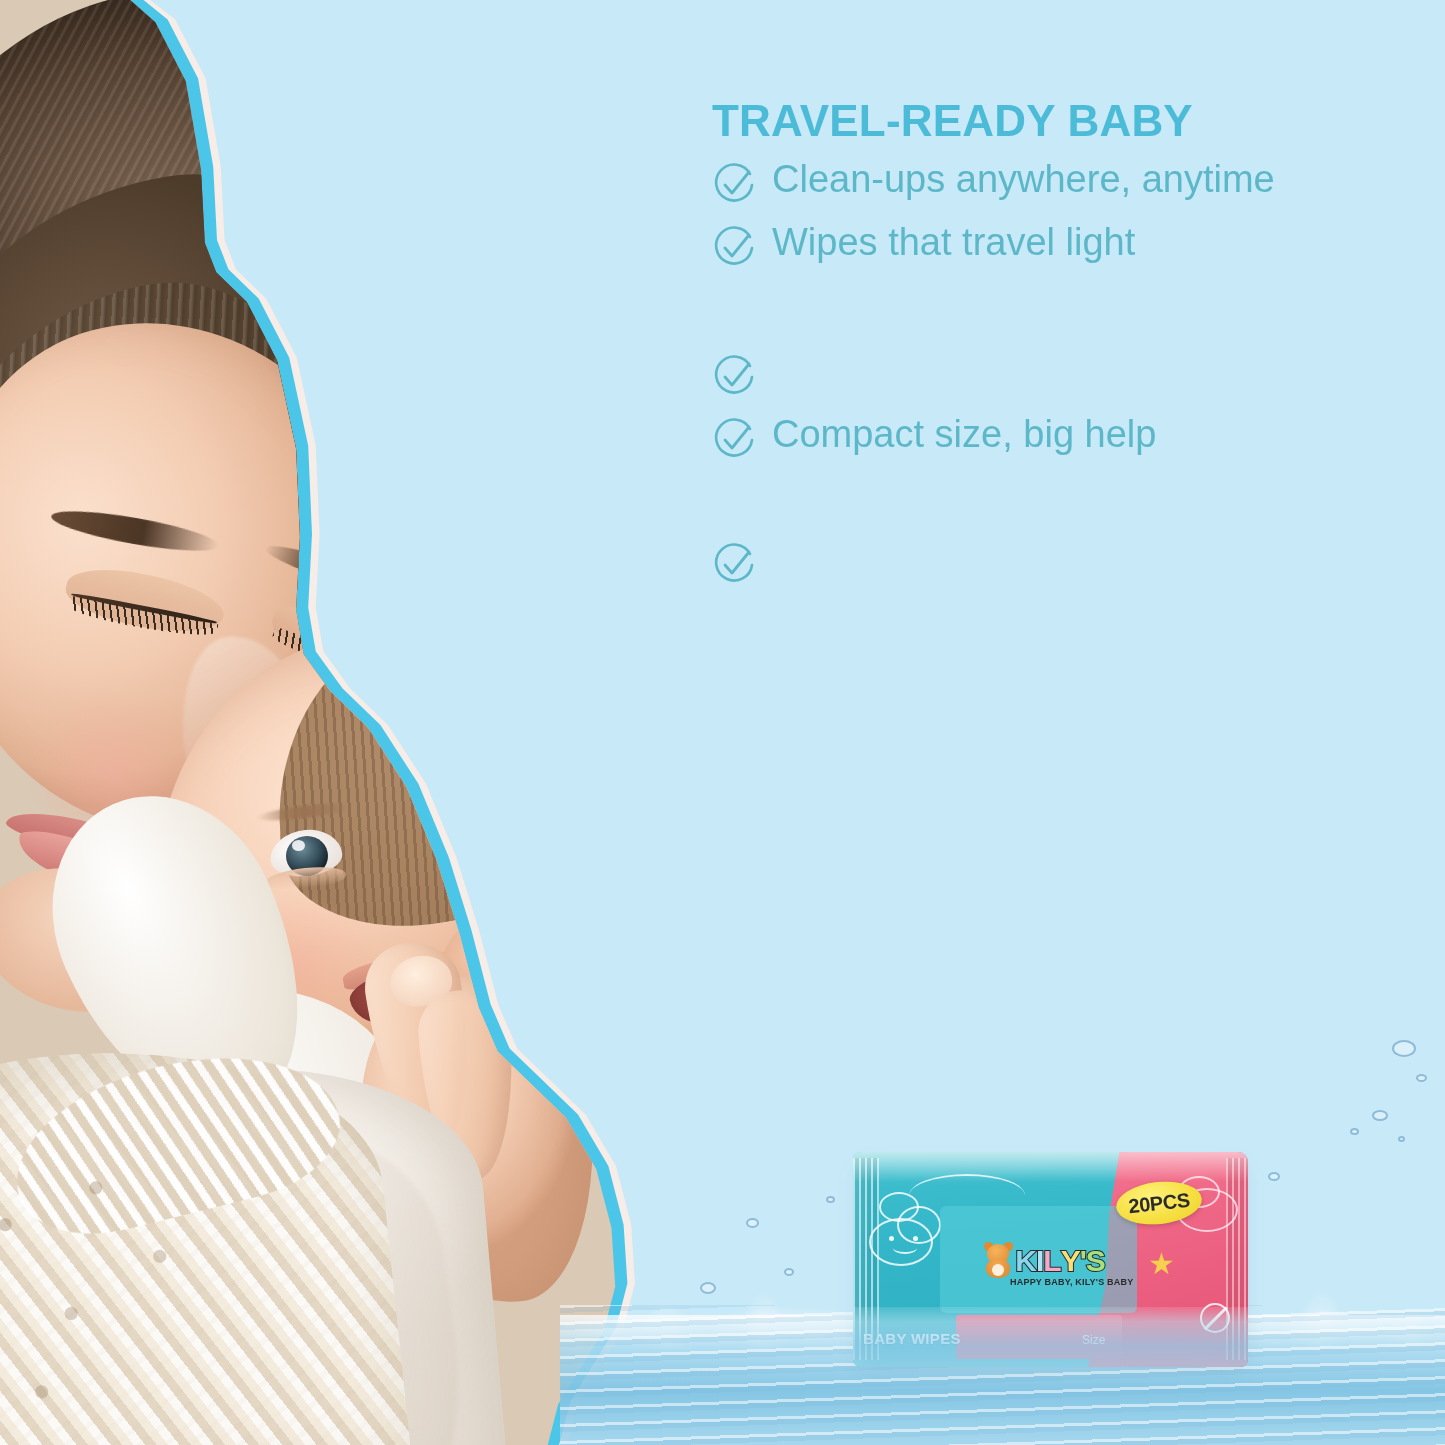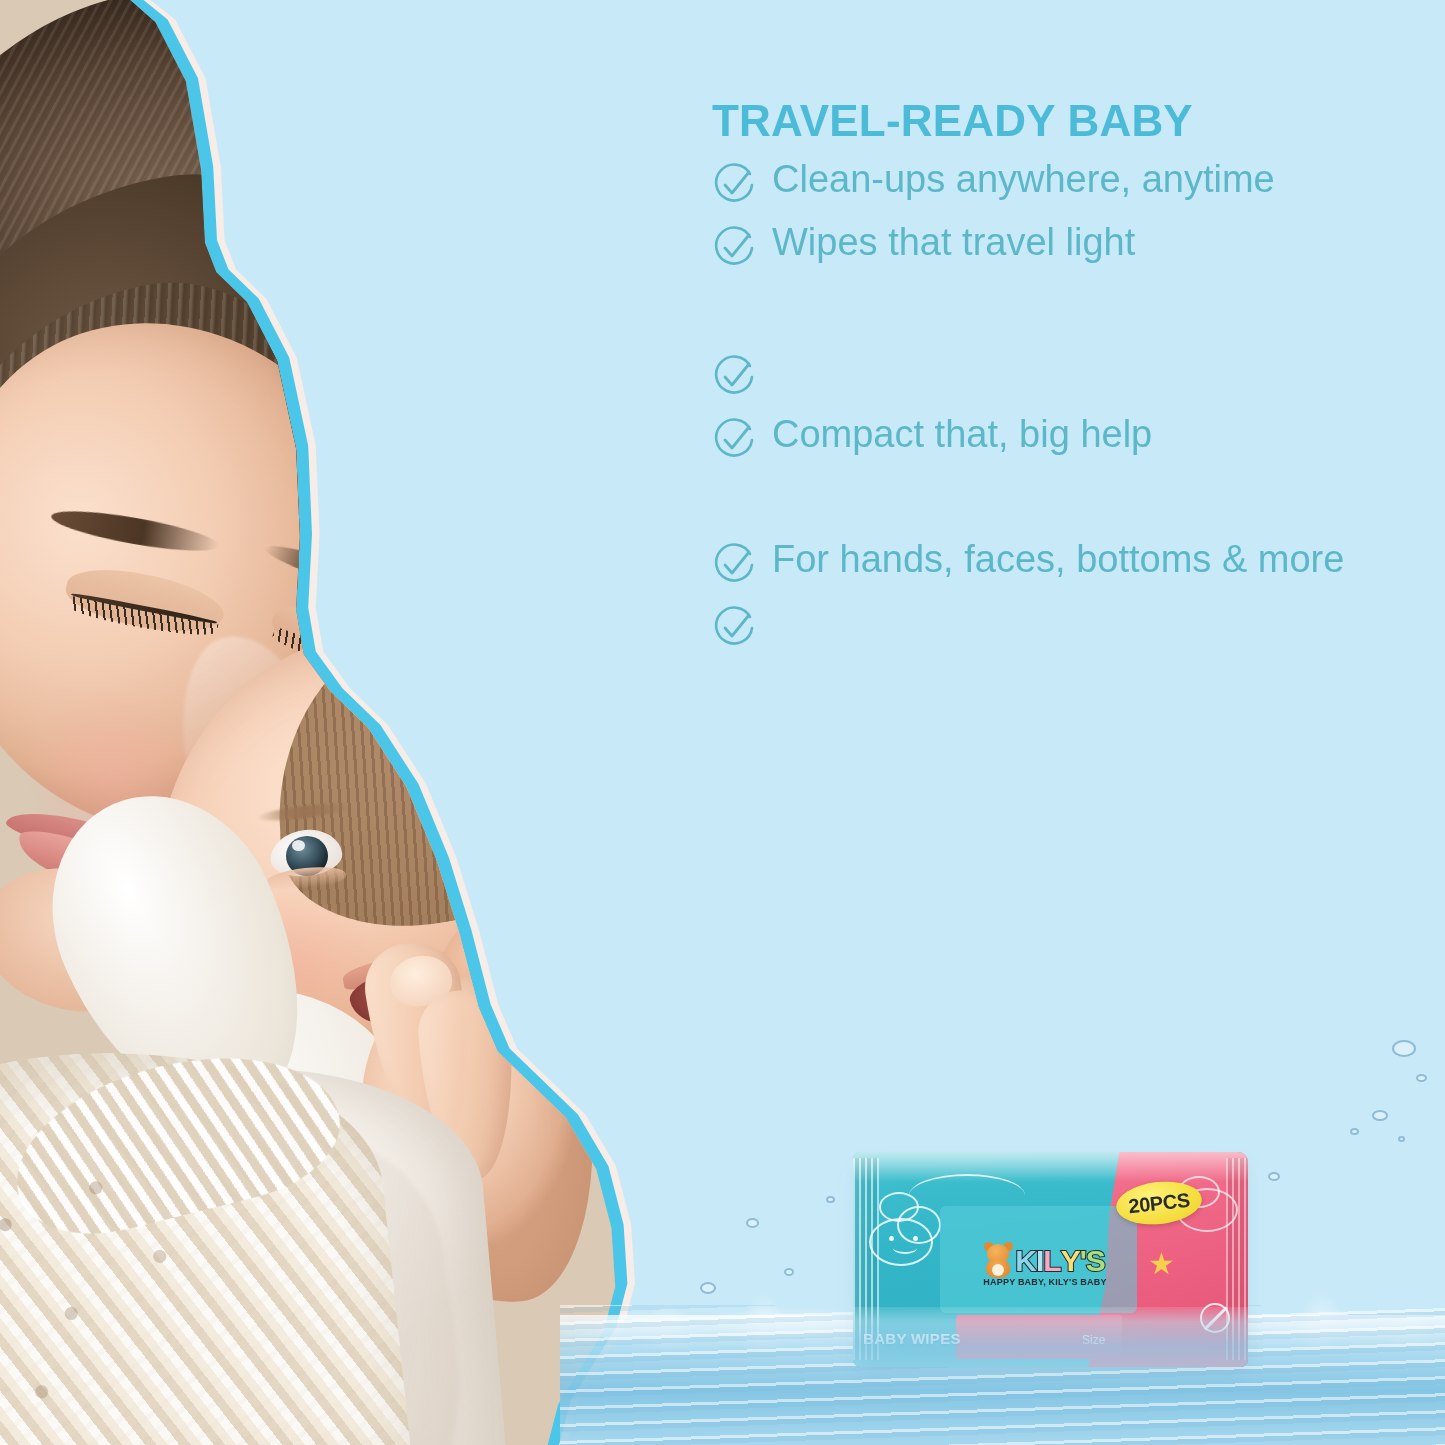--- a/index.html
+++ b/index.html
@@ -576,21 +576,21 @@
   .lw.k { color:#89d7ef; }
   .lw.i { color:#b3e2f5; }
   .lw.l { color:#f4a9c8; }
   .lw.y { color:#f7e07a; }
   .lw.s { color:#a8e07c; }
   .logo-sub {
     position:absolute; left:33%; top:58%;
     width:150px;
     font-size:9px; font-weight:bold; color:#2b2b2b;
     letter-spacing:.2px; white-space:nowrap;
-    text-align:left;
+    text-align:right;
   }
   
   .pink-bar {
     position:absolute; left:26%; bottom:8px; width:42%; height:44px;
     background:linear-gradient(180deg,#f4738f,#e85b7c);
     border-radius:3px;
   }
   .pack-bottom-text {
     position:absolute; left:10px; bottom:20px;
     font-size:15px; font-weight:bold; color:#ffffff;
@@ -793,38 +793,29 @@
             </svg>
           </span>
         </div>
         <div class="bullet">
           <span class="chk">
             <svg viewBox="0 0 44 44" aria-hidden="true">
               <path d="M38 11 A18 18 0 1 0 40 22" fill="none" stroke="#5cb7c8" stroke-width="2.6" stroke-linecap="round"></path>
               <path d="M13 22 L20 30 L37 9" fill="none" stroke="#5cb7c8" stroke-width="2.8" stroke-linecap="round" stroke-linejoin="round"></path>
             </svg>
           </span>
-          <span class="b-text">Compact that, big help</span>
+          <span class="b-text">Compact size, big help</span>
         </div>
       </div>
     </div>
 
     <div class="gap-b"></div>
 
     <div class="section sec-3">
       <div class="bullets">
-        <div class="bullet">
-          <span class="chk">
-            <svg viewBox="0 0 44 44" aria-hidden="true">
-              <path d="M38 11 A18 18 0 1 0 40 22" fill="none" stroke="#5cb7c8" stroke-width="2.6" stroke-linecap="round"></path>
-              <path d="M13 22 L20 30 L37 9" fill="none" stroke="#5cb7c8" stroke-width="2.8" stroke-linecap="round" stroke-linejoin="round"></path>
-            </svg>
-          </span>
-          <span class="b-text">For hands, faces, bottoms &amp; more</span>
-        </div>
         <div class="bullet">
           <span class="chk">
             <svg viewBox="0 0 44 44" aria-hidden="true">
               <path d="M38 11 A18 18 0 1 0 40 22" fill="none" stroke="#5cb7c8" stroke-width="2.6" stroke-linecap="round"></path>
               <path d="M13 22 L20 30 L37 9" fill="none" stroke="#5cb7c8" stroke-width="2.8" stroke-linecap="round" stroke-linejoin="round"></path>
             </svg>
           </span>
         </div>
       </div>
     </div>

